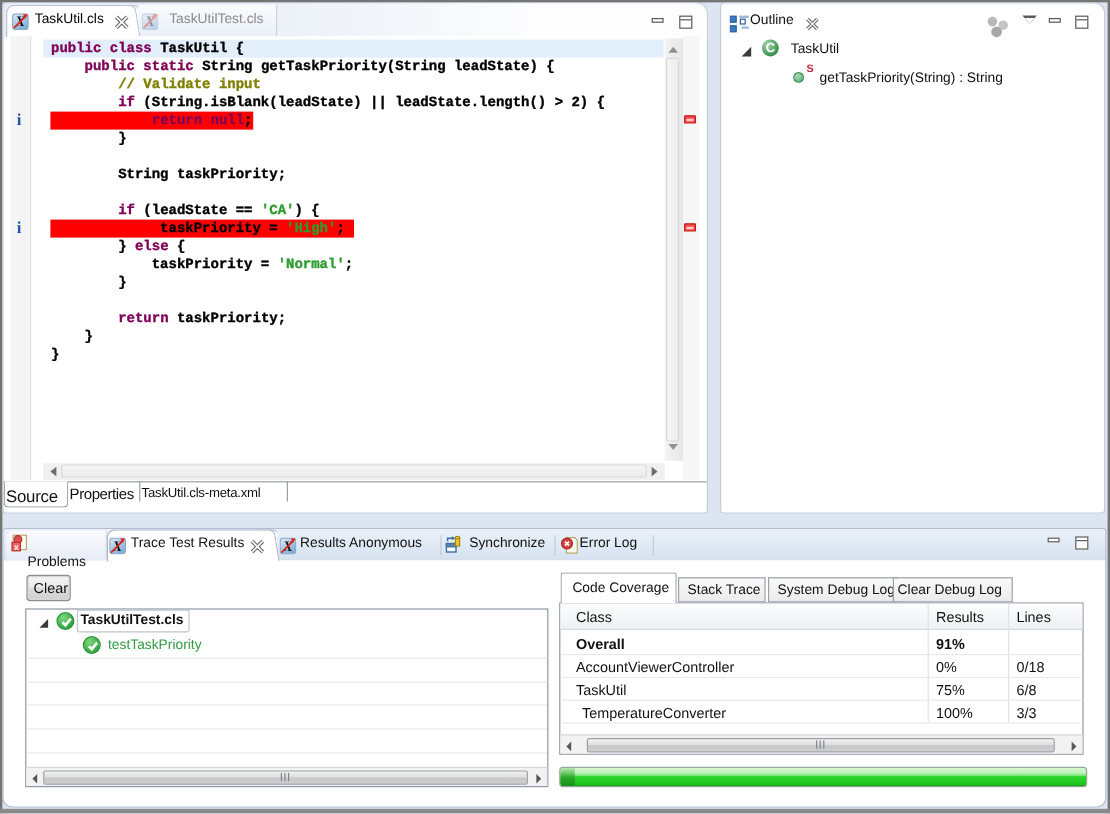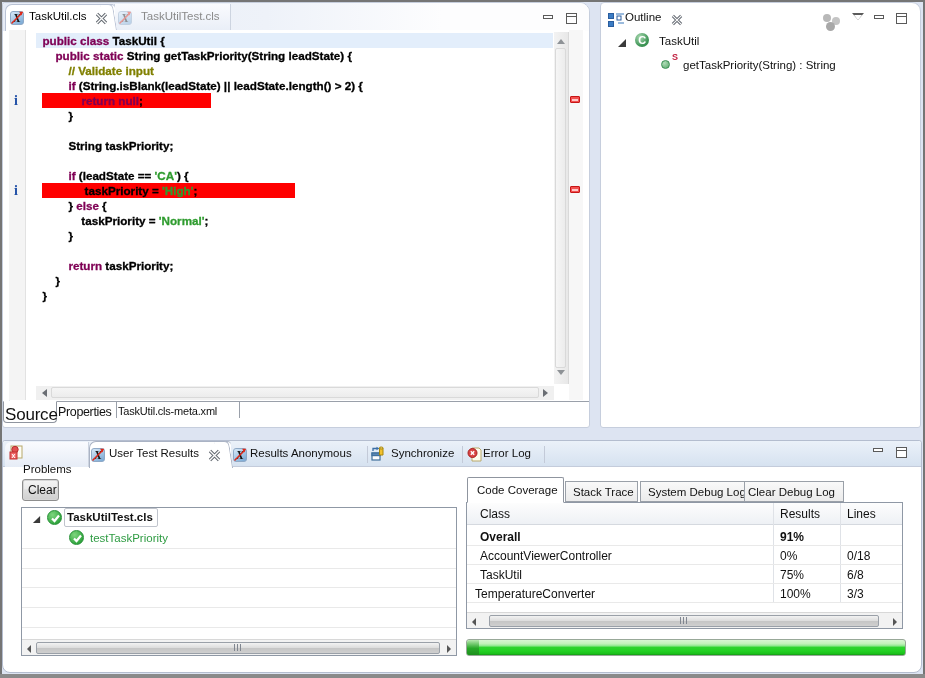--- a/index.html
+++ b/index.html
@@ -1,19 +1,19 @@
 <!DOCTYPE html>
 <html><head><meta charset="utf-8"><style>
 *{margin:0;padding:0;box-sizing:border-box}
 html,body{width:925px;height:678px;overflow:hidden}
 body{position:relative;background:#dde4f2;font-family:"Liberation Sans",sans-serif;font-size:12px;color:#111}
 .abs{position:absolute}
 .edge{position:absolute;background:#757575}
 .panel{position:absolute;background:#fff;border:1px solid #b4bdcf}
-pre{font-family:Liberation Sans, sans-serif;-webkit-text-stroke:0.3px}
+pre{font-family:Liberation Mono, monospace;-webkit-text-stroke:0.3px}
 .kw{color:#7f0055}
 .str{color:#2f9c2f}
 .cmt{color:#808000}
 .tabtxt{font-size:11.5px;letter-spacing:0}
 .sep{position:absolute;width:1px;background:#c3cad8}
 .rowline{position:absolute;height:1px;background:#e9e9e9}
 .vcol{position:absolute;width:1px;background:#dfe2e7}
 .gcheck{position:absolute;border-radius:50%;background:radial-gradient(circle at 35% 30%,#7ed67e,#35a742 70%,#1f8a2f);border:1px solid #259035}
 .gcheck svg{position:absolute;left:0;top:0}
 .scroll-thumb{position:absolute;background:linear-gradient(#f2f2f2,#dedede 45%,#c6c6c6 55%,#cfcfcf);border:1px solid #9aa0a8;border-radius:2px}
@@ -115,21 +115,21 @@
 
     <div class="abs" style="left:26px;top:356px;width:518px;height:14px;background:#f0f0f0">
       <div class="arrow" style="left:6px;top:3px;border-top:4.5px solid transparent;border-bottom:4.5px solid transparent;border-right:5px solid #6a6e74"></div>
       <div class="arrow" style="right:6px;top:3px;border-top:4.5px solid transparent;border-bottom:4.5px solid transparent;border-left:5px solid #6a6e74"></div>
       <div style="position:absolute;left:15px;top:1px;width:488px;height:11px;background:linear-gradient(#f5f5f5,#ececec);border:1px solid #d9d9d9;border-radius:2px"></div>
     </div>
   </div>
 
   <div class="abs" style="left:0;top:398px;width:586px;height:1px;background:#9aa0aa"></div>
   <div class="abs" style="left:0px;top:398px;width:54px;height:22px;background:#fff;border:1px solid #8f959f;border-top:1px solid #fff;border-radius:0 0 4px 4px;z-index:3"></div>
-  <span class="abs" style="left:2px;top:402px;z-index:4;font-size:17px;letter-spacing:-0.2px">Source</span>
+  <span class="abs" style="left:2px;top:402px;z-index:4;font-size:14px;letter-spacing:-0.2px">Source</span>
   <div class="abs" style="left:54px;top:398px;width:60px;height:17px;border-right:1px solid #9aa0aa"></div>
   <span class="abs" style="left:55px;top:402px;font-size:12.5px;letter-spacing:-0.35px">Properties</span>
   <div class="abs" style="left:114px;top:398px;width:123px;height:17px;border-right:1px solid #9aa0aa"></div>
   <span class="abs" style="left:115px;top:402px;font-size:11px;letter-spacing:-0.2px">TaskUtil.cls-meta.xml</span>
 </div>
 
 <div class="panel" style="left:600px;top:2px;width:321px;height:426px;border-radius:4px 9px 3px 3px;border-color:#c6cedd">
 
   <svg class="abs" style="left:7px;top:9px" width="17" height="16" viewBox="0 0 17 16">
     <rect x="0.5" y="1.5" width="5" height="5" fill="#3b7cc4" stroke="#2a5d9e"></rect>
@@ -187,21 +187,21 @@
         <linearGradient id="gb3" x1="0" y1="0" x2="0.7" y2="1">
           <stop offset="0" stop-color="#dcecfa"></stop>
           <stop offset="1" stop-color="#7fadd7"></stop>
         </linearGradient>
       </defs>
 <rect x="0.5" y="0.5" width="13" height="13" rx="2.5" fill="url(#gb3)" stroke="#8fa9c6"></rect>
 <text x="3" y="11" font-family="Liberation Serif" font-size="12" font-style="italic" font-weight="bold" fill="#151515">X</text>
 <path d="M1.5 12.5 L11.5 2.5" stroke="#df2818" stroke-width="1.5"></path>
 <path d="M9.2 0.8 L13.2 0.8 L11.2 4.6 Z" fill="#df2818"></path>
 </svg>
-  <span class="abs tabtxt" style="left:106px;top:6px;z-index:3">User Test Results</span>
+  <span class="abs tabtxt" style="left:106px;top:6px;z-index:3">Trace Test Results</span>
   <svg class="abs" style="left:205px;top:8px;z-index:3" width="13" height="13" viewBox="0 0 13 13">
       <path d="M2 2 L11 11 M11 2 L2 11" stroke="#62686f" stroke-width="3.2"></path>
       <path d="M2 2 L11 11 M11 2 L2 11" stroke="#fdfdfd" stroke-width="1.4"></path>
     </svg>
 
   <svg class="abs" style="left:230px;top:7px" width="14" height="14" viewBox="0 0 14 14">
 <defs>
         <linearGradient id="gb4" x1="0" y1="0" x2="0.7" y2="1">
           <stop offset="0" stop-color="#dcecfa"></stop>
           <stop offset="1" stop-color="#7fadd7"></stop>
@@ -301,21 +301,21 @@
   <span class="abs" style="left:313px;top:27px;font-weight:bold">91%</span>
   <div class="rowline" style="left:0;top:42px;width:435px"></div>
   <span class="abs" style="left:13px;top:46px">AccountViewerController</span>
   <span class="abs" style="left:313px;top:46px">0%</span>
   <span class="abs" style="left:380px;top:46px">0/18</span>
   <div class="rowline" style="left:0;top:61px;width:435px"></div>
   <span class="abs" style="left:13px;top:65px">TaskUtil</span>
   <span class="abs" style="left:313px;top:65px">75%</span>
   <span class="abs" style="left:380px;top:65px">6/8</span>
   <div class="rowline" style="left:0;top:80px;width:435px"></div>
-  <span class="abs" style="left:8px;top:84px">TemperatureConverter</span>
+  <span class="abs" style="left:18px;top:84px">TemperatureConverter</span>
   <span class="abs" style="left:313px;top:84px">100%</span>
   <span class="abs" style="left:380px;top:84px">3/3</span>
   <div class="rowline" style="left:0;top:99px;width:435px"></div>
 
   <div class="abs" style="left:0;top:109px;width:435px;height:16px;background:#f2f2f2;border-top:1px solid #d8d8d8">
     <div class="arrow" style="left:5px;top:5px;border-top:4px solid transparent;border-bottom:4px solid transparent;border-right:4.5px solid #555"></div>
     <div class="arrow" style="right:5px;top:5px;border-top:4px solid transparent;border-bottom:4px solid transparent;border-left:4.5px solid #555"></div>
     <div class="scroll-thumb" style="left:22px;top:2px;width:390px;height:12px"></div>
     <div class="grip" style="left:213px;top:4px"></div>
     <div class="grip" style="left:216px;top:4px"></div>

